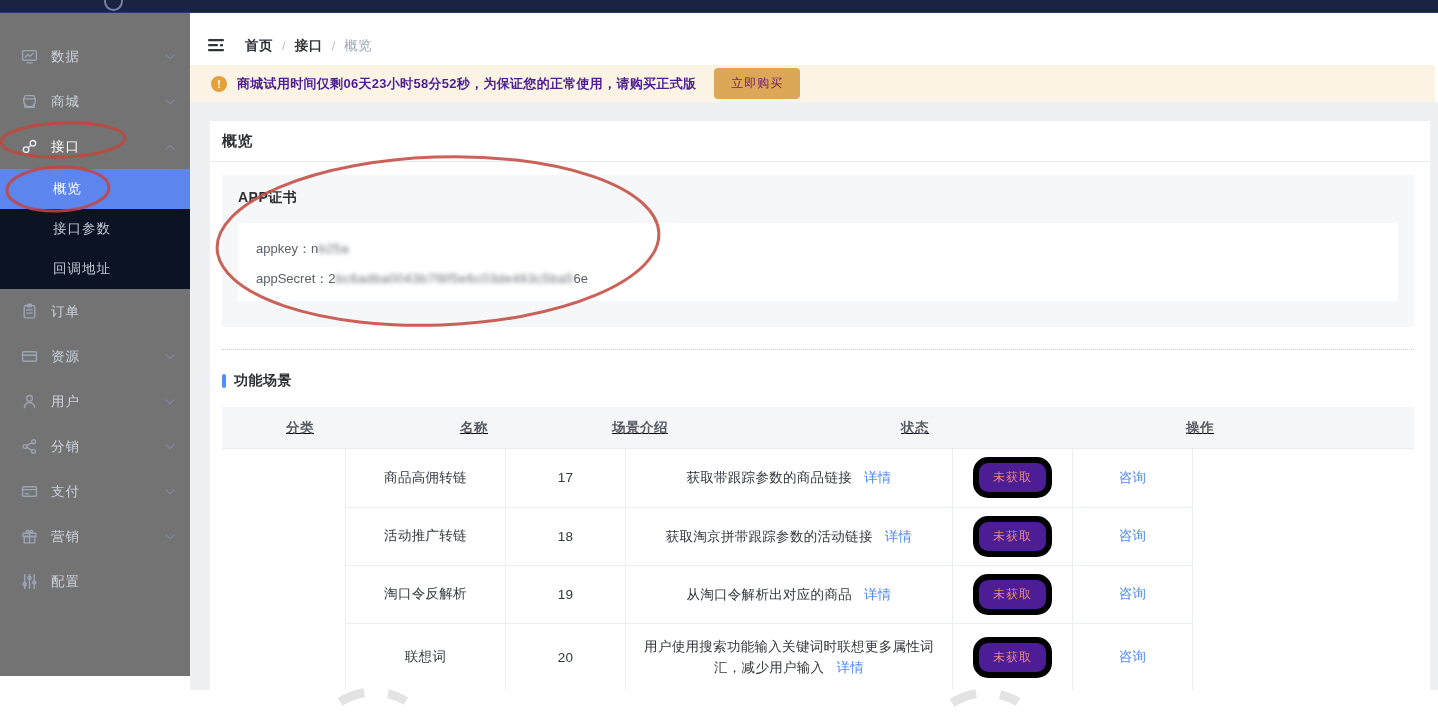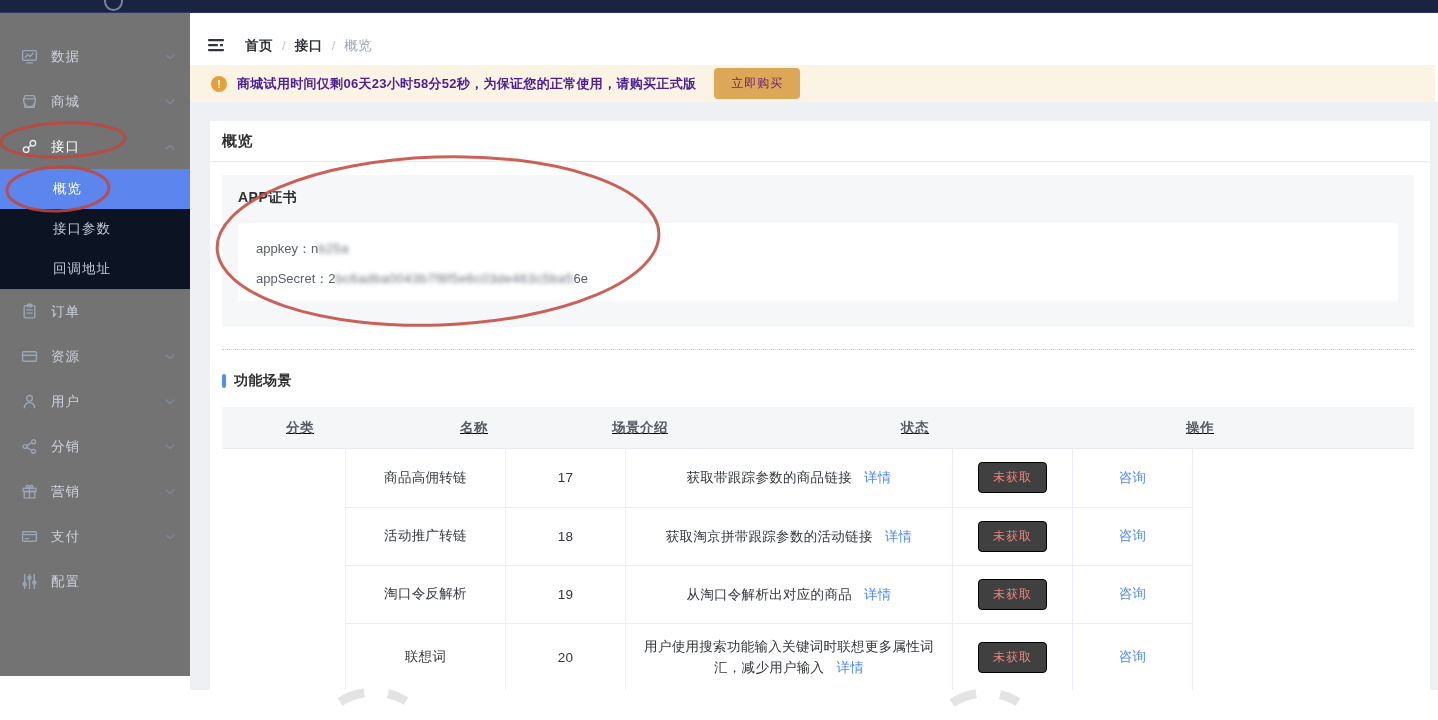--- a/index.html
+++ b/index.html
@@ -77,22 +77,22 @@
   .cat-spacer{width:123px;flex:none;}
   table.inner{border-collapse:collapse;table-layout:fixed;width:847px;}
   table.inner td{border:1px solid #ebeef5;text-align:center;font-size:13.5px;color:#32363c;
                  font-weight:500;padding:6px 12px;letter-spacing:.3px;}
   table.inner tr{height:58px;}
   table.inner tr.tall{height:68px;}
   table.inner tr:first-child td{border-top:none;}
   .desc-cell{line-height:21px;}
   .link{color:#4f8af8;cursor:pointer;font-weight:500;}
   .desc-cell .link{margin-left:12px;}
-  .badge{display:inline-block;background:#404040;border:1px solid #000000;color:#e9857c;
-         font-size:12px;padding:6px 14px;border-radius:4px;letter-spacing:1px;}
+  .badge{display:inline-block;background:#4c1d95;border:6px solid #000000;color:#e9857c;
+         font-size:12px;padding:6px 14px;border-radius:15px;letter-spacing:1px;}
 
   
   .overlay{position:absolute;left:0;top:0;width:1438px;height:720px;pointer-events:none;z-index:9;}
 </style>
 </head>
 <body>
 
 <div class="app">
 
   <div class="topbar">
@@ -202,42 +202,42 @@
                  <span class="s-label">分销</span>
         <span class="s-chev ">
           <svg width="10" height="6" viewBox="0 0 10 6">
             <polyline points="1,1 5,4.6 9,1" fill="none" stroke="currentColor" stroke-width="1.4" stroke-linecap="round" stroke-linejoin="round"></polyline>
           </svg>
         </span>
       </div>
       <div class="s-item">
         <span class="s-icon">
           <svg viewBox="0 0 16 16">
+            <rect x="1.5" y="3.5" width="13" height="9" rx="1" fill="none" stroke="currentColor" stroke-width="1.3" stroke-linecap="round" stroke-linejoin="round"></rect>
+            <line x1="1.5" y1="6.2" x2="14.5" y2="6.2" fill="none" stroke="currentColor" stroke-width="1.3" stroke-linecap="round" stroke-linejoin="round"></line>
+            <line x1="4" y1="10" x2="7" y2="10" fill="none" stroke="currentColor" stroke-width="1.3" stroke-linecap="round" stroke-linejoin="round"></line>
+          </svg>
+        </span>
+                 <span class="s-label">支付</span>
+        <span class="s-chev ">
+          <svg width="10" height="6" viewBox="0 0 10 6">
+            <polyline points="1,1 5,4.6 9,1" fill="none" stroke="currentColor" stroke-width="1.4" stroke-linecap="round" stroke-linejoin="round"></polyline>
+          </svg>
+        </span>
+      </div>
+      <div class="s-item">
+        <span class="s-icon">
+          <svg viewBox="0 0 16 16">
             <rect x="2" y="5" width="12" height="3" fill="none" stroke="currentColor" stroke-width="1.3" stroke-linecap="round" stroke-linejoin="round"></rect>
             <rect x="3" y="8" width="10" height="6" fill="none" stroke="currentColor" stroke-width="1.3" stroke-linecap="round" stroke-linejoin="round"></rect>
             <line x1="8" y1="5" x2="8" y2="14" fill="none" stroke="currentColor" stroke-width="1.3" stroke-linecap="round" stroke-linejoin="round"></line>
             <path d="M8 5 C5 5 4 2.5 6 2.2 C7.5 2 8 4 8 5 C8 4 8.5 2 10 2.2 C12 2.5 11 5 8 5" fill="none" stroke="currentColor" stroke-width="1.3" stroke-linecap="round" stroke-linejoin="round"></path>
           </svg>
         </span>
                  <span class="s-label">营销</span>
-        <span class="s-chev ">
-          <svg width="10" height="6" viewBox="0 0 10 6">
-            <polyline points="1,1 5,4.6 9,1" fill="none" stroke="currentColor" stroke-width="1.4" stroke-linecap="round" stroke-linejoin="round"></polyline>
-          </svg>
-        </span>
-      </div>
-      <div class="s-item">
-        <span class="s-icon">
-          <svg viewBox="0 0 16 16">
-            <rect x="1.5" y="3.5" width="13" height="9" rx="1" fill="none" stroke="currentColor" stroke-width="1.3" stroke-linecap="round" stroke-linejoin="round"></rect>
-            <line x1="1.5" y1="6.2" x2="14.5" y2="6.2" fill="none" stroke="currentColor" stroke-width="1.3" stroke-linecap="round" stroke-linejoin="round"></line>
-            <line x1="4" y1="10" x2="7" y2="10" fill="none" stroke="currentColor" stroke-width="1.3" stroke-linecap="round" stroke-linejoin="round"></line>
-          </svg>
-        </span>
-                 <span class="s-label">支付</span>
         <span class="s-chev ">
           <svg width="10" height="6" viewBox="0 0 10 6">
             <polyline points="1,1 5,4.6 9,1" fill="none" stroke="currentColor" stroke-width="1.4" stroke-linecap="round" stroke-linejoin="round"></polyline>
           </svg>
         </span>
       </div>
       <div class="s-item">
         <span class="s-icon">
           <svg viewBox="0 0 16 16">
             <line x1="3.5" y1="1.5" x2="3.5" y2="14.5" fill="none" stroke="currentColor" stroke-width="1.3" stroke-linecap="round" stroke-linejoin="round"></line>

